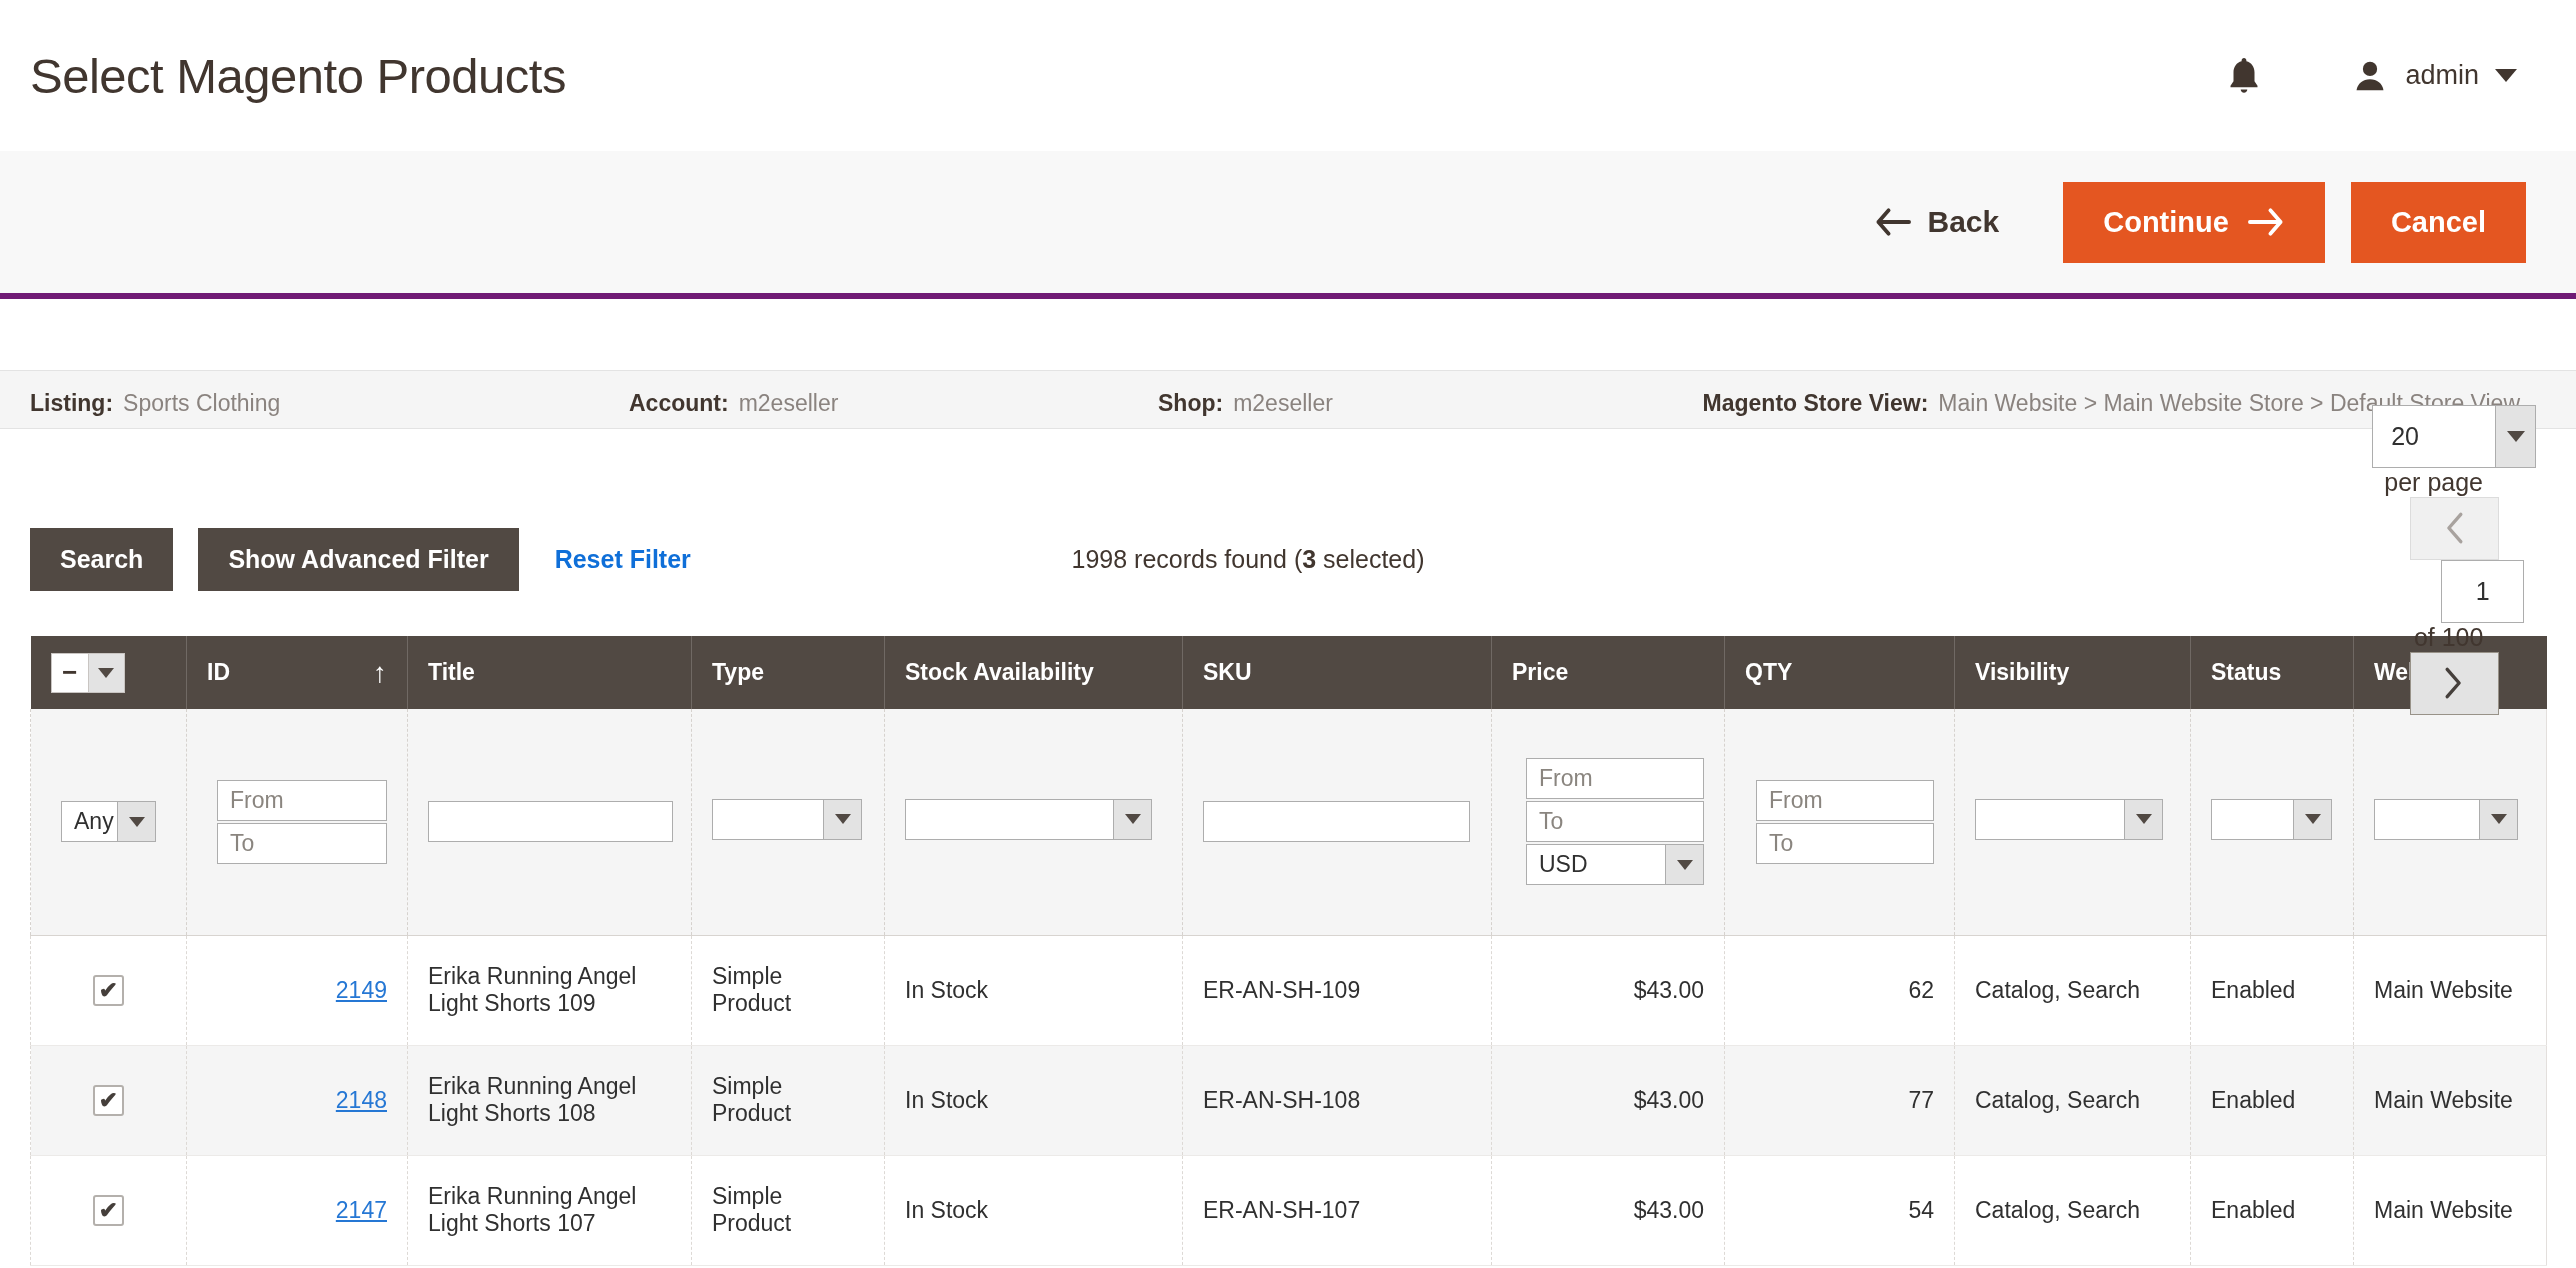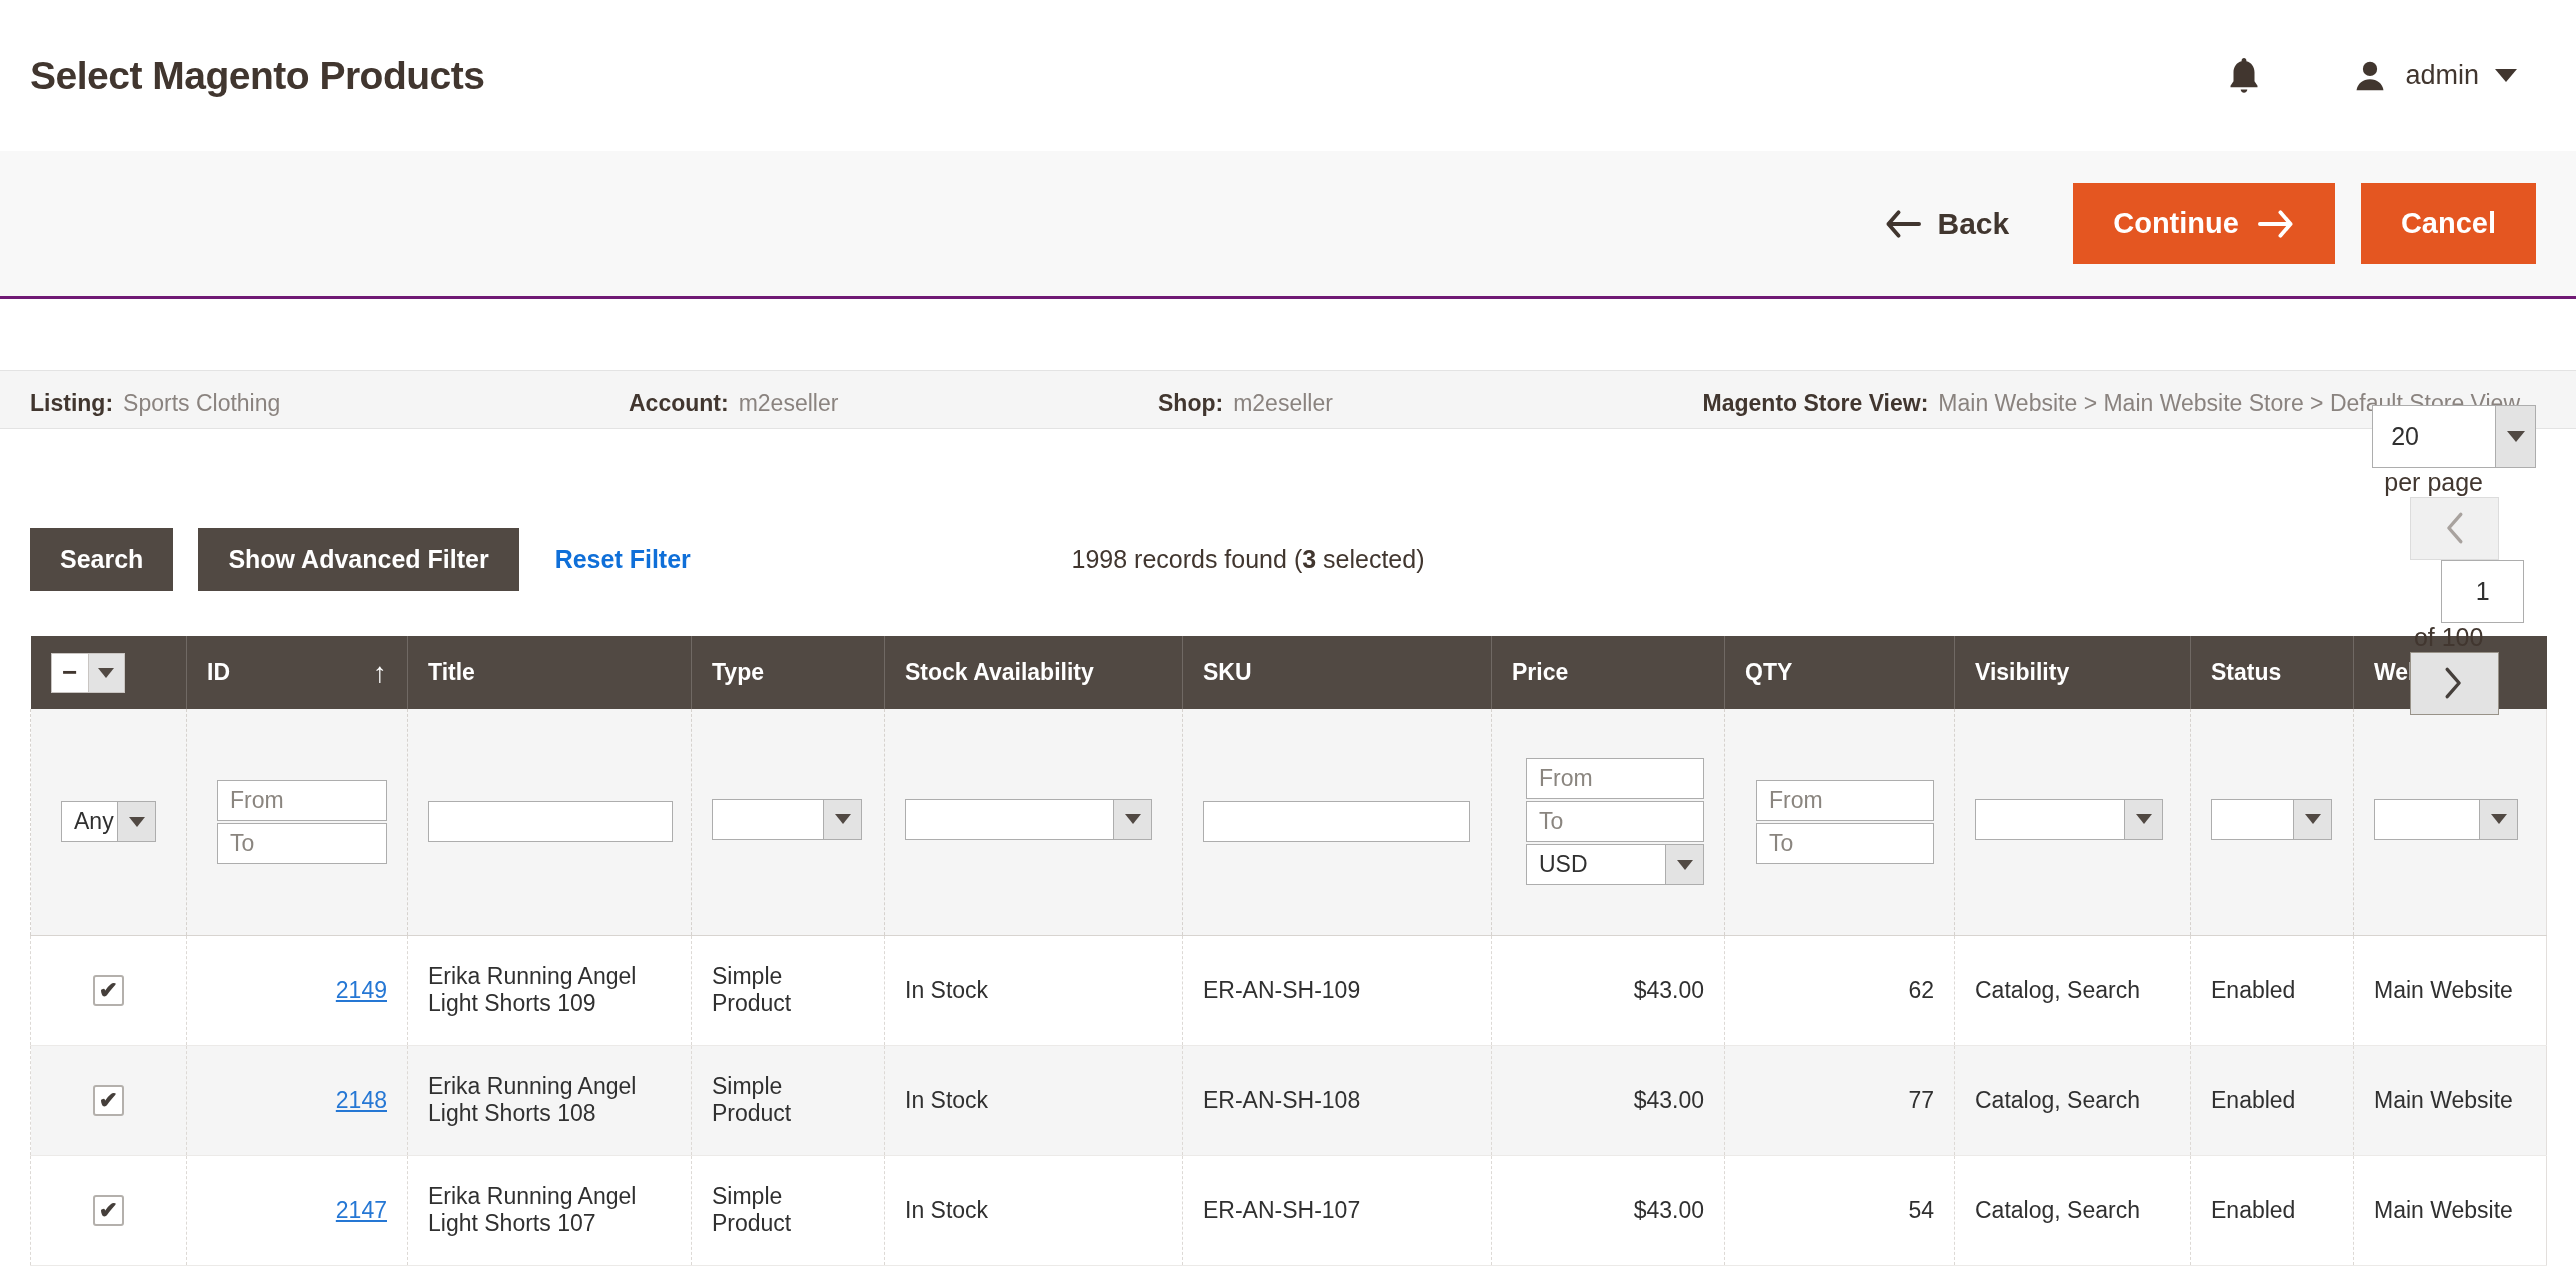--- a/index.html
+++ b/index.html
@@ -1,29 +1,29 @@
 <!DOCTYPE html>
 <html><head>
 <meta charset="utf-8">
 <style>
   * { margin:0; padding:0; box-sizing:border-box; }
   html,body { width:2576px; height:1268px; overflow:hidden; background:#fff;
     font-family:"Liberation Sans", sans-serif; color:#303030; }
 
   
   .top-header { height:151px; display:flex; align-items:center; padding:0 59px 0 30px; background:#fff; }
-  .page-title { font-size:39px; font-weight:700; color:#41362f; letter-spacing:-0.5px; }
+  .page-title { font-size:49px; font-weight:400; color:#41362f; letter-spacing:-0.5px; }
   .top-right { margin-left:auto; display:flex; align-items:center; gap:89px; }
   .icon-btn { display:flex; align-items:center; gap:16px; cursor:pointer; }
   .user-name { font-size:27px; color:#41362f; }
   .caret-down { width:0; height:0; border-left:11px solid transparent; border-right:11px solid transparent; border-top:13px solid #41362f; }
 
   
-  .action-bar { height:148px; background:#f8f8f8; border-bottom:3px solid #701a75;
-    display:flex; align-items:center; justify-content:flex-end; padding-right:40px; gap:26px; }
+  .action-bar { height:148px; background:#f8f8f8; border-bottom:6px solid #701a75;
+    display:flex; align-items:center; justify-content:flex-end; padding-right:50px; gap:26px; }
   .back-link { display:flex; align-items:center; gap:16px; font-size:30px; font-weight:700; color:#41362f; margin-right:38px; cursor:pointer; }
   .btn-orange { background:#e45621; color:#fff; font-size:29px; font-weight:700; border:none;
     height:81px; padding:0 40px; display:flex; align-items:center; gap:18px; cursor:pointer; font-family:inherit; }
 
   
   .context-bar { position:relative; height:59px; margin-top:71px; background:#f5f5f5;
     border-top:1px solid #e3e3e3; border-bottom:1px solid #e3e3e3; font-size:23px; }
   .ctx-item { position:absolute; top:4px; height:100%; display:flex; align-items:center; gap:10px; white-space:nowrap; }
   .ctx-label { font-weight:700; color:#41362f; }
   .ctx-value { color:#8a837f; }

